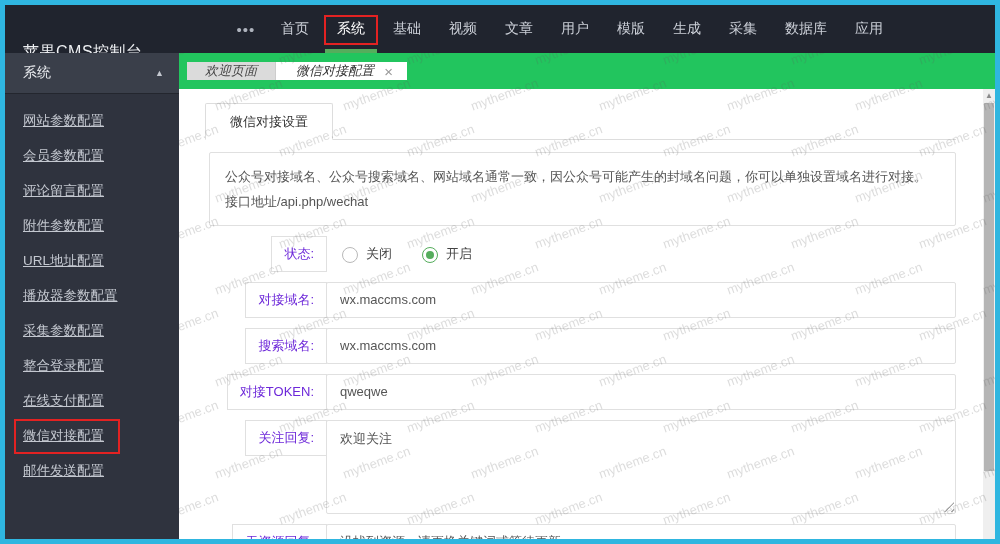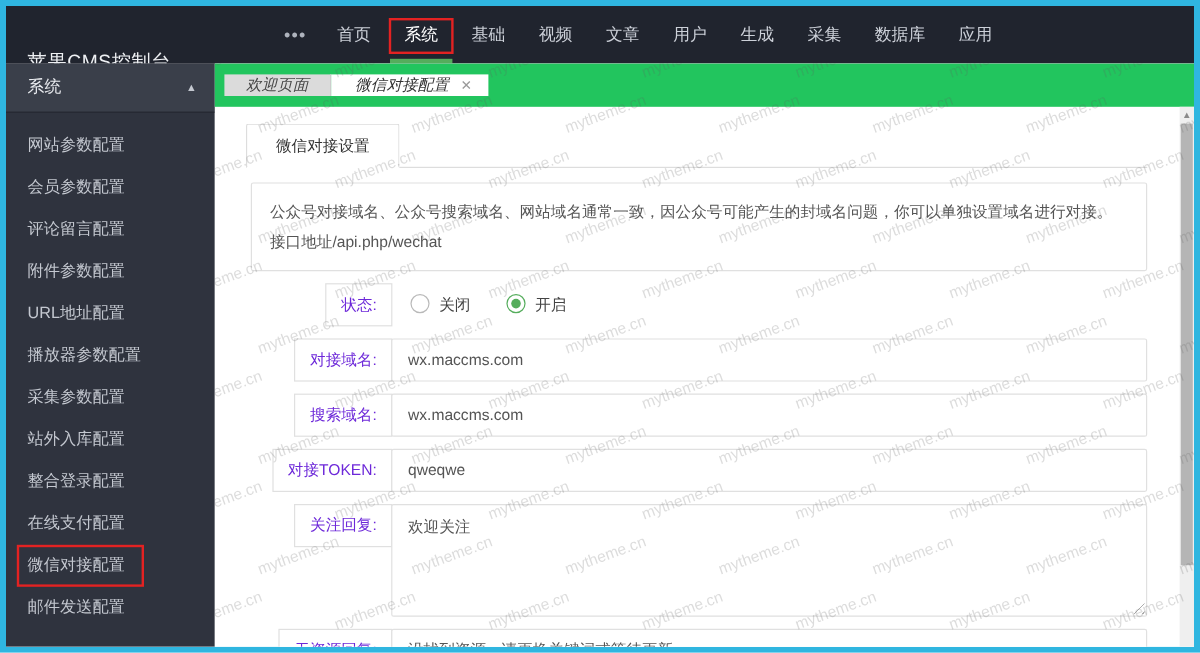--- a/index.html
+++ b/index.html
@@ -27,21 +27,21 @@
   .nav-annotation{left:1px;right:1px;top:10px;bottom:8px;}
   
   .main{flex:1;display:flex;min-height:0;}
   .sidebar{width:174px;flex:none;background:var(--sidebar_bg,#2f333e);display:flex;flex-direction:column;}
   .side-header{height:40px;flex:none;background:#3a3f4a;border-bottom:1px solid #23262e;
                display:flex;align-items:center;justify-content:space-between;
                padding:0 15px 0 18px;font-size:14px;color:#e9ebef;cursor:pointer;}
   .side-arrow{font-size:9px;color:#c4c8d0;}
   .side-list{list-style:none;margin:9px 0 0;padding:0;}
   .side-item{height:35px;line-height:35px;padding-left:18px;font-size:13.5px;
-             color:#c4c8d0;position:relative;cursor:pointer;white-space:nowrap;}
+             color:#c4c8d0;position:relative;cursor:pointer;white-space:nowrap;text-decoration:underline;}
   .side-annotation{left:9px;top:1px;width:102px;height:31px;}
   
   .content{flex:1;min-width:0;position:relative;display:flex;flex-direction:column;background:#fff;}
   .tabstrip{height:36px;flex:none;background:#22c55e;display:flex;align-items:center;padding-left:8px;font-style:italic;}
   .tab{display:flex;align-items:center;padding:0 18px;font-size:13px;color:#474747;
        background:#dbdbdb;border-right:1px solid #cdcdcd;cursor:pointer;white-space:nowrap;}
   .tab.active{background:#fff;border-right:none;color:#333;padding:0 14px 0 20px;}
   .tab-close{margin-left:10px;color:#9a9a9a;font-size:15px;line-height:1;cursor:pointer;}
   .panel{flex:1;padding:0 39px 0 26px;position:relative;min-height:0;}
   .inner-tabs{margin-top:14px;height:36px;display:flex;border-bottom:1px solid #ddd;}
@@ -56,21 +56,21 @@
   .label-cell{border:1px solid #e0e0e0;height:36px;line-height:34px;padding:0 12px;
               font-size:13px;color:#6d28d9;background:#fff;box-sizing:border-box;white-space:nowrap;}
   .field-value{flex:1;border:1px solid #e0e0e0;border-radius:2px;margin-left:-1px;
                box-sizing:border-box;font-size:13px;color:#555;background:#fff;}
   .input-box{height:36px;line-height:34px;padding:0 13px;overflow:hidden;white-space:nowrap;}
   .textarea-box{height:94px;padding:8px 13px;position:relative;line-height:20px;}
   .resize-handle{position:absolute;right:1px;bottom:1px;width:10px;height:10px;
       background:repeating-linear-gradient(135deg,transparent 0 2px,#a9a9a9 2px 3px,transparent 3px 5px);
       clip-path:polygon(100% 0,100% 100%,0 100%);cursor:nwse-resize;}
   .status-value{display:flex;align-items:center;height:36px;margin-left:15px;gap:30px;}
-  .radio{display:flex;align-items:flex-start;gap:8px;font-size:13px;color:#444;cursor:pointer;}
+  .radio{display:flex;align-items:flex-end;gap:8px;font-size:13px;color:#444;cursor:pointer;}
   .radio-circle{width:16px;height:16px;border-radius:50%;border:1px solid #b9b9b9;
                 box-sizing:border-box;position:relative;background:#fff;flex:none;}
   .radio-circle.checked{border-color:var(--accent_green,#55ad5c);}
   .radio-circle.checked::after{content:"";position:absolute;inset:3px;border-radius:50%;
                 background:var(--accent_green,#55ad5c);}
   
   .scrollbar{position:absolute;top:36px;bottom:0;right:0;width:12px;background:#efefef;z-index:40;}
   .scroll-arrow{height:13px;display:flex;align-items:center;justify-content:center;
                 font-size:8px;color:#8a8a8a;cursor:pointer;}
   .scroll-thumb{position:absolute;top:14px;left:1px;right:1px;height:368px;background:#b5b5b5;cursor:pointer;}
@@ -100,20 +100,23 @@
           <span>基础</span>
         </div>
         <div class="nav-item">
           <span>视频</span>
         </div>
         <div class="nav-item">
           <span>文章</span>
         </div>
         <div class="nav-item">
           <span>用户</span>
+        </div>
+        <div class="nav-item">
+          <span>模版</span>
         </div>
         <div class="nav-item">
           <span>生成</span>
         </div>
         <div class="nav-item">
           <span>采集</span>
         </div>
         <div class="nav-item">
           <span>数据库</span>
         </div>
@@ -131,21 +134,20 @@
         <span class="side-arrow">▲</span>
       </div>
       <ul class="side-list" id="sidelist">
           <li class="side-item"><span>网站参数配置</span></li>
           <li class="side-item"><span>会员参数配置</span></li>
           <li class="side-item"><span>评论留言配置</span></li>
           <li class="side-item"><span>附件参数配置</span></li>
           <li class="side-item"><span>URL地址配置</span></li>
           <li class="side-item"><span>播放器参数配置</span></li>
           <li class="side-item"><span>采集参数配置</span></li>
-          <li class="side-item"><span>站外入库配置</span></li>
           <li class="side-item"><span>整合登录配置</span></li>
           <li class="side-item"><span>在线支付配置</span></li>
           <li class="side-item"><span>微信对接配置</span><div class="annotation side-annotation"></div></li>
           <li class="side-item"><span>邮件发送配置</span></li>
         </ul>
     </div>
 
     <div class="content">
       <div class="tabstrip" id="tabstrip">
           <div class="tab">

